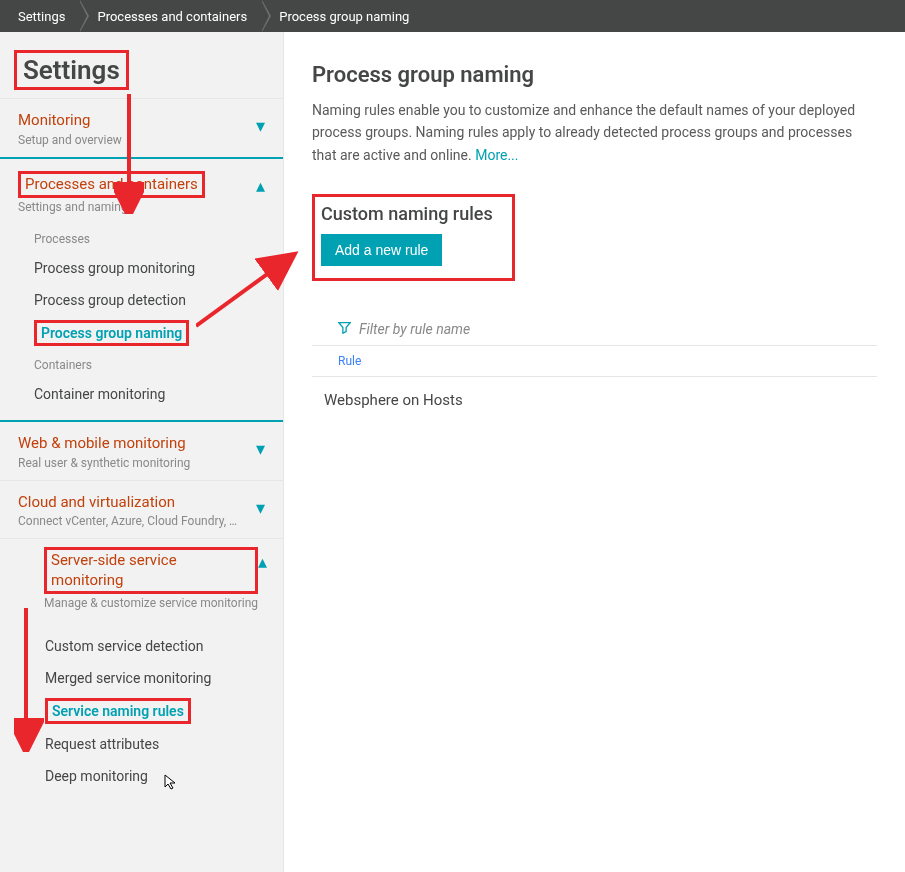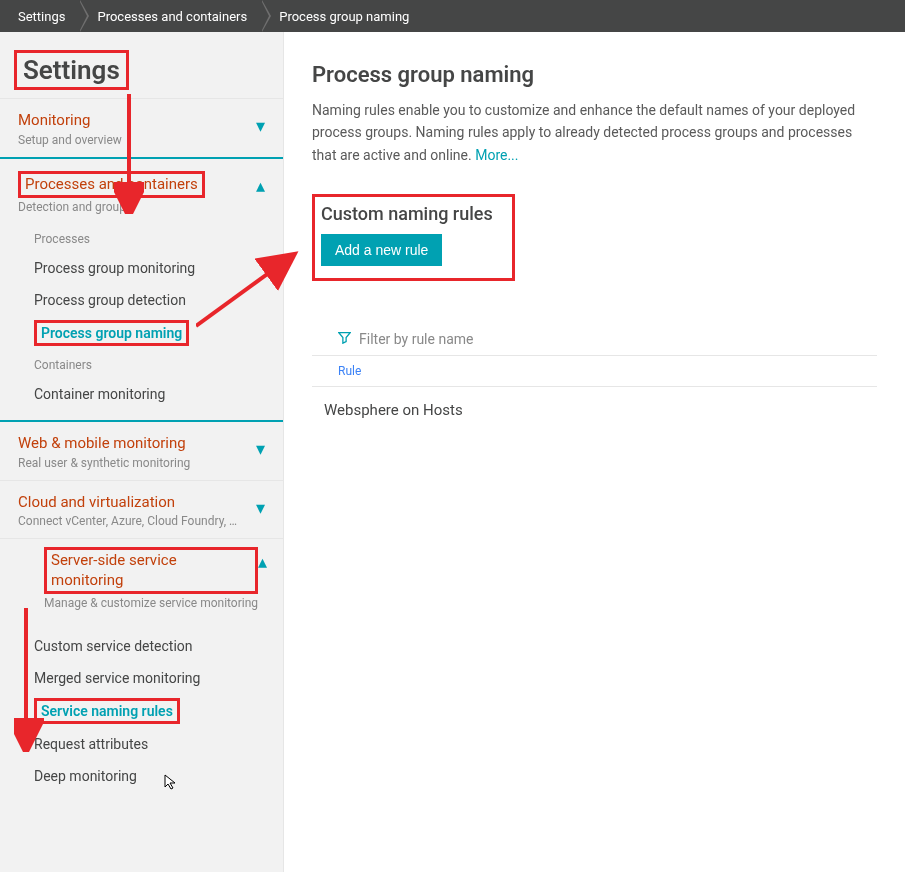--- a/index.html
+++ b/index.html
@@ -131,28 +131,29 @@
     margin-top: 10px;
     background:#00a1b2;
     color:#fff;
     border:none;
     padding: 8px 14px;
     font-size:14px;
     cursor:pointer;
   }
 
   .filter-row {
-    margin-top: 44px;
+    margin-top: 34px;
     padding: 6px 4px 8px 26px;
     border-bottom: 1px solid #e6e6e6;
     color:#898989;
     font-size:14px;
     display:flex;
     align-items:flex-start;
     gap:8px;
+    font-style:italic;
   }
   .filter-icon { color:#00a1b2; font-size: 14px; }
   .table-header {
     padding: 8px 4px 8px 26px;
     color:#3b82f6;
     font-size:12px;
     border-bottom:1px solid #e6e6e6;
   }
   .table-row {
     padding: 14px 4px 14px 12px;
@@ -192,21 +193,21 @@
           <div class="t2">Setup and overview</div>
         </div>
         <span class="chev down"></span>
       </div>
     </div>
 
     <div class="section accent-top">
       <div class="section-header">
         <div class="titles">
           <div style="display:inline-block;"><span class="hl" style="padding:1px 4px;"><span class="t1">Processes and containers</span></span></div>
-          <div class="t2">Detection and group</div>
+          <div class="t2">Settings and naming</div>
         </div>
         <span class="chev up"></span>
       </div>
       <div class="section-body">
         <div class="subhead">Processes</div>
         <div class="nav-item">Process group monitoring</div>
         <div class="nav-item">Process group detection</div>
         <div class="nav-item active" style="padding-top:4px;padding-bottom:4px;">
           <span class="hl" style="padding:2px 4px;">Process group naming</span>
         </div>
@@ -236,21 +237,21 @@
     </div>
 
     <div class="section">
       <div class="section-header" style="padding-top:8px;padding-bottom:8px;padding-left:44px;">
         <div class="titles">
           <div style="display:inline-block;"><span class="hl" style="padding:1px 4px;"><span class="t1">Server-side service monitoring</span></span></div>
           <div class="t2">Manage &amp; customize service monitoring</div>
         </div>
         <span class="chev up"></span>
       </div>
-      <div class="section-body" style="padding-top:12px;">
+      <div class="section-body" style="padding-top:12px;margin-left:11px;">
         <div class="nav-item">Custom service detection</div>
         <div class="nav-item">Merged service monitoring</div>
         <div class="nav-item active" style="padding-top:4px;padding-bottom:4px;">
           <span class="hl" style="padding:2px 4px;">Service naming rules</span>
         </div>
         <div class="nav-item">Request attributes</div>
         <div class="nav-item">Deep monitoring</div>
       </div>
     </div>
 

